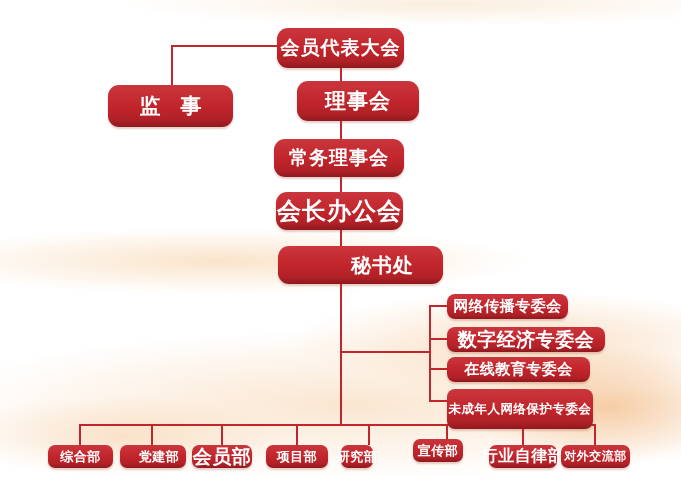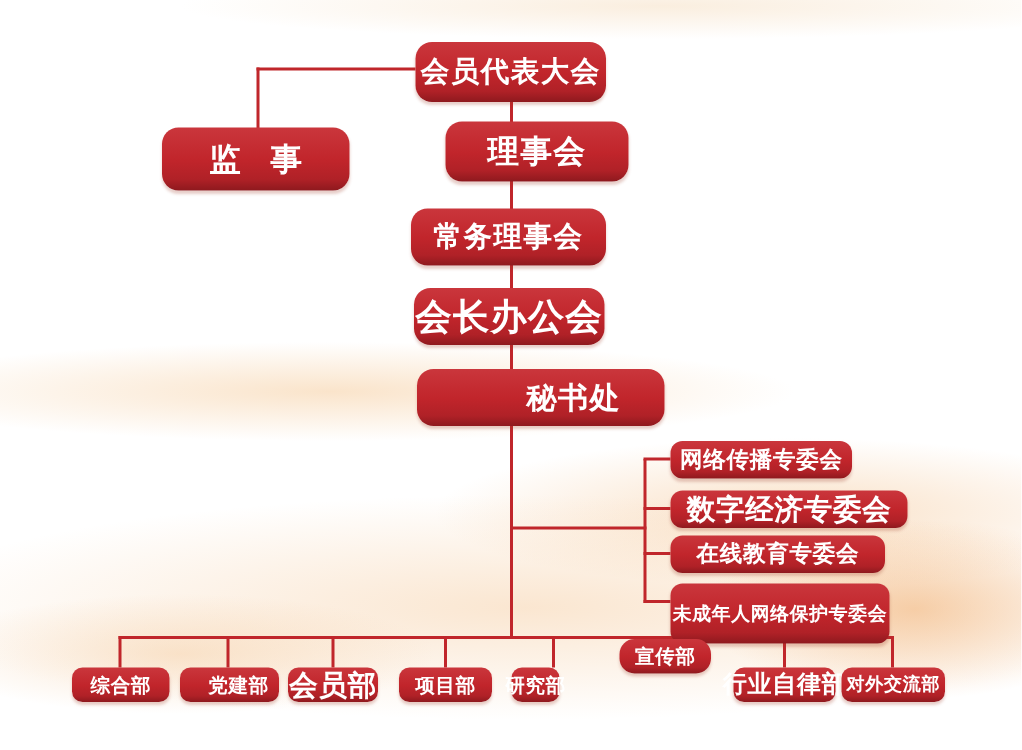--- a/index.html
+++ b/index.html
@@ -73,17 +73,17 @@
   <div class="node cmte" style="left:447px;top:294px;width:121px;height:25px;font-size:15px;">网络传播专委会</div>
   <div class="node cmte" style="left:447px;top:327px;width:158px;height:25px;font-size:19px;">数字经济专委会</div>
   <div class="node cmte" style="left:447px;top:357px;width:143px;height:25px;font-size:15px;">在线教育专委会</div>
   <div class="node cmte" style="left:447px;top:389px;width:146px;height:40px;font-size:12.5px;">未成年人网络保护专委会</div>
 
   <div class="node dept" style="left:48px;top:445px;width:65px;height:23px;font-size:13px;">综合部</div>
   <div class="node dept" style="left:120px;top:445px;width:54px;height:23px;font-size:13px;padding-left:12px;">党建部</div>
   <div class="node dept" style="left:192px;top:445px;width:60px;height:23px;font-size:19px;">会员部</div>
   <div class="node dept" style="left:266px;top:445px;width:62px;height:23px;font-size:13px;text-align:center;">项目部</div>
   <div class="node dept" style="left:341px;top:445px;width:32px;height:23px;font-size:13px;">研究部</div>
-  <div class="node dept" style="left:413px;top:426px;width:61px;height:23px;font-size:13px;border-radius:10px;">宣传部</div>
+  <div class="node dept" style="left:413px;top:439px;width:50px;height:23px;font-size:13px;">宣传部</div>
   <div class="node dept" style="left:489px;top:445px;width:68px;height:23px;font-size:16px;">行业自律部</div>
   <div class="node dept" style="left:561px;top:445px;width:69px;height:23px;font-size:12px;">对外交流部</div>
 
 </div>
 
 </body></html>

